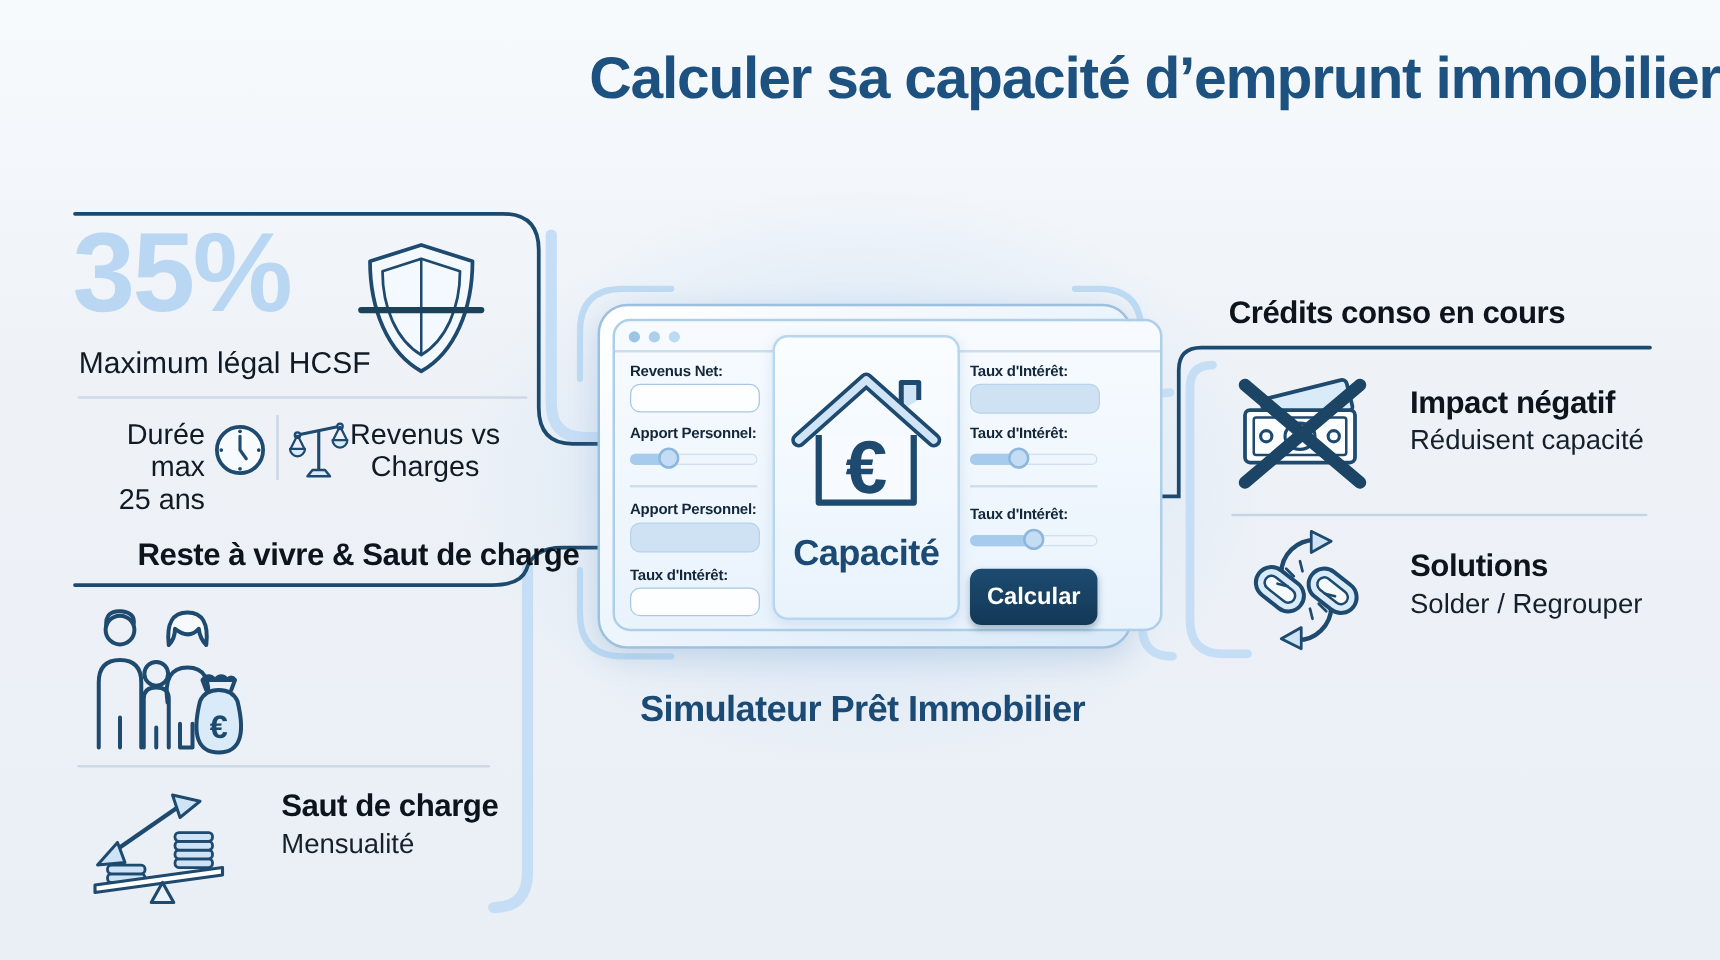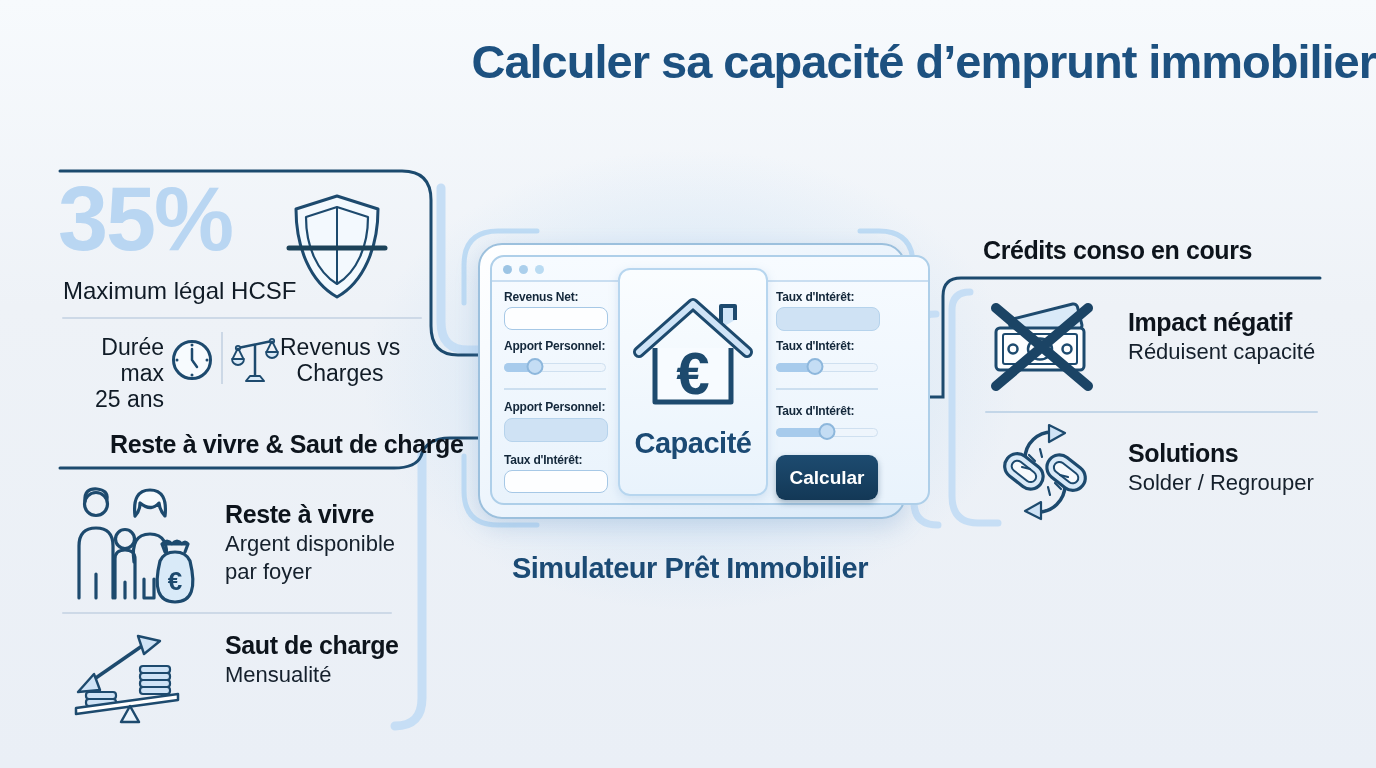--- a/index.html
+++ b/index.html
@@ -176,25 +176,20 @@
     <path d="M67 32 Q64 6 82 6 Q100 6 97 32 Q92 27 91 19 Q83 28 72 19 Q72 27 67 32 Z" fill="#f6fafd"></path>
     <path d="M66 78 Q62 50 82 50 Q102 50 98 78"></path>
     <circle cx="57" cy="55" r="9.5"></circle>
     <path d="M47 114 V75 Q47 66 57 66 Q67 66 67 75 V114 M57 98 V114"></path>
     <path d="M76 95 V114 H86 V95"></path>
     <path d="M92 77 Q82 118 107 118 Q132 118 122 77 Q118 68 107 68 Q96 68 92 77 Z" fill="#d9eaf8"></path>
     <path d="M97 68 L94 60 H120 L117 68 M94 60 Q99 54 104 60 Q109 54 114 60 Q117 56 120 60"></path>
     <text x="107" y="106" text-anchor="middle" font-size="26" font-weight="bold" fill="#1d4a6e" stroke="none">€</text>
   </svg>
 
-  <div class="item it-restevivre">
-    <div class="it-title">Reste à vivre</div>
-    <div class="it-line">Argent disponible</div>
-    <div class="it-line">par foyer</div>
-  </div>
 
   <div class="divider d2"></div>
 
   <svg class="icon ic-seesaw" width="122" height="102" viewBox="0 0 122 102" fill="none">
     <path d="M18 60 L70 24" stroke="#1d4a6e" stroke-width="3.5"></path>
     <polygon points="66,14 88,19 72,32" fill="#cfe3f6" stroke="#1d4a6e" stroke-width="2.4" stroke-linejoin="round"></polygon>
     <polygon points="22,52 6,70 28,68" fill="#cfe3f6" stroke="#1d4a6e" stroke-width="2.4" stroke-linejoin="round"></polygon>
     <rect x="14" y="77" width="30" height="7" rx="3" fill="#cfe3f6" stroke="#1d4a6e" stroke-width="2.2"></rect>
     <rect x="14" y="70" width="30" height="7" rx="3" fill="#cfe3f6" stroke="#1d4a6e" stroke-width="2.2"></rect>
     <rect x="68" y="65" width="30" height="7" rx="3" fill="#cfe3f6" stroke="#1d4a6e" stroke-width="2.2"></rect>

